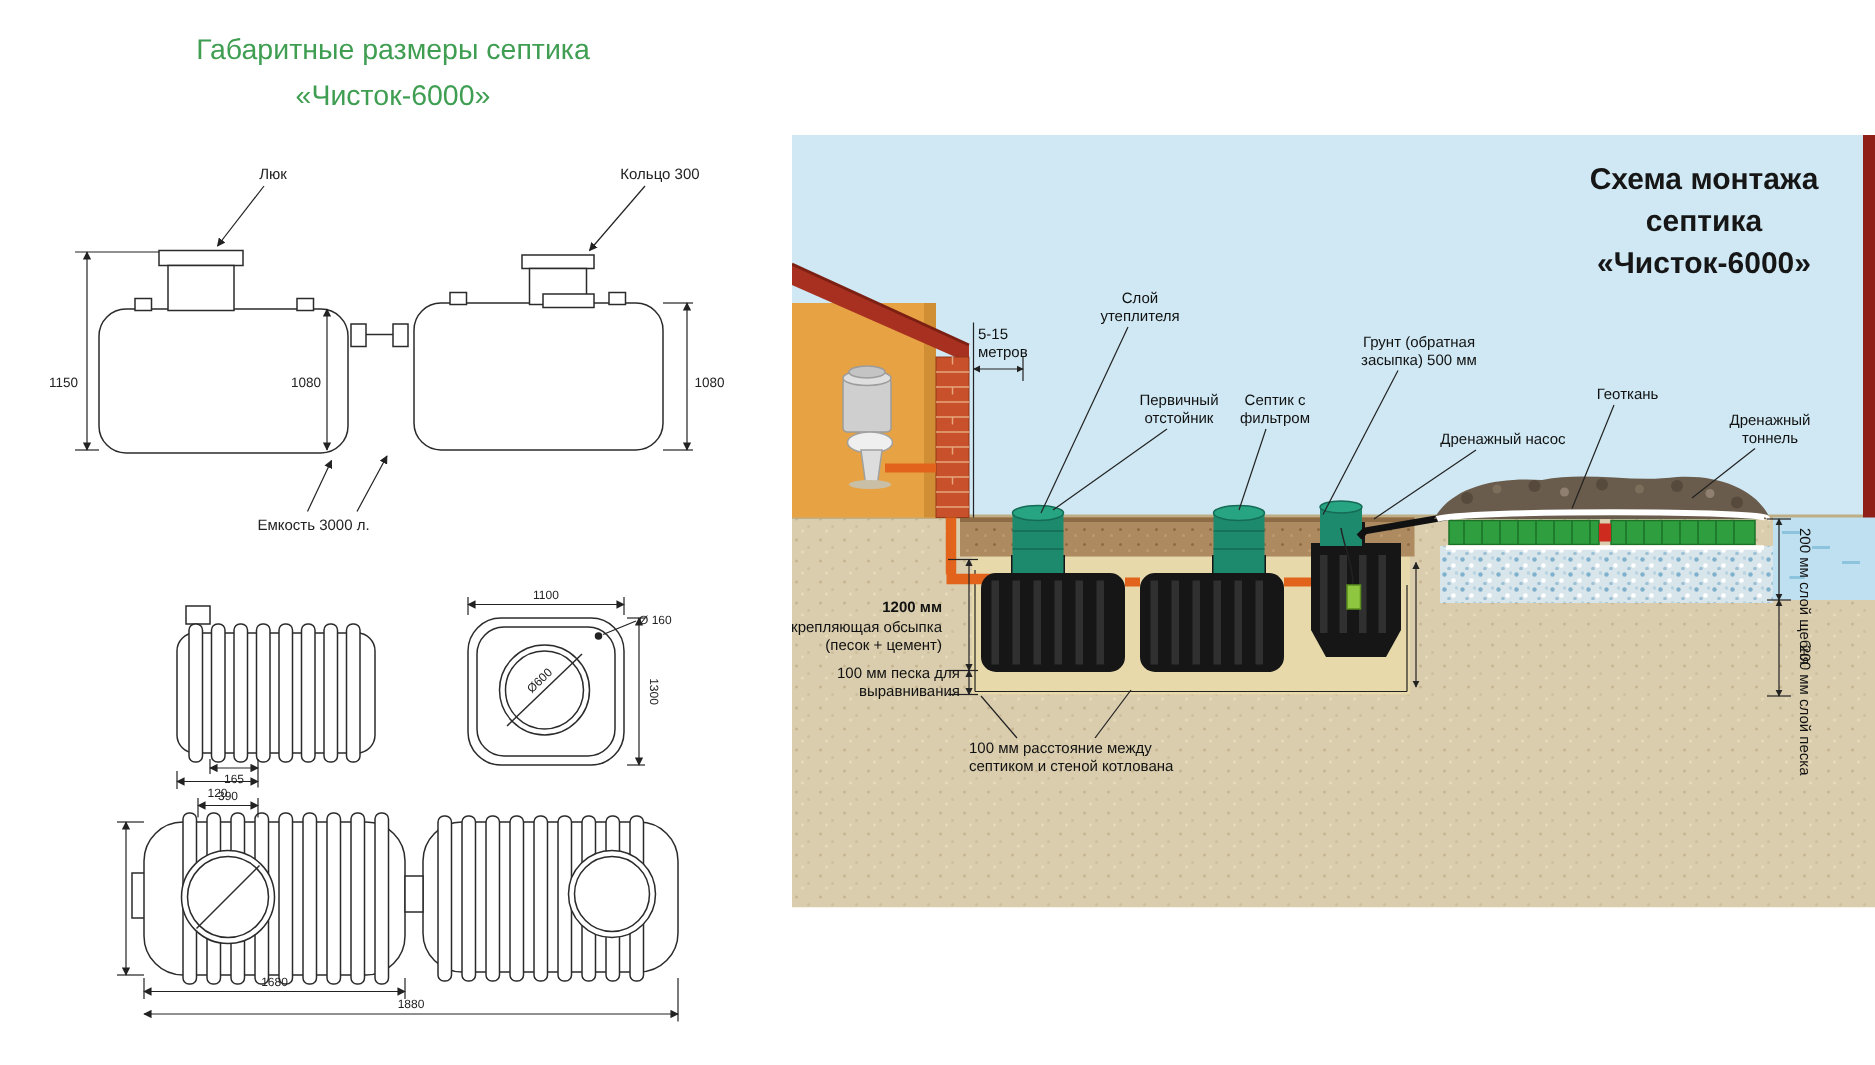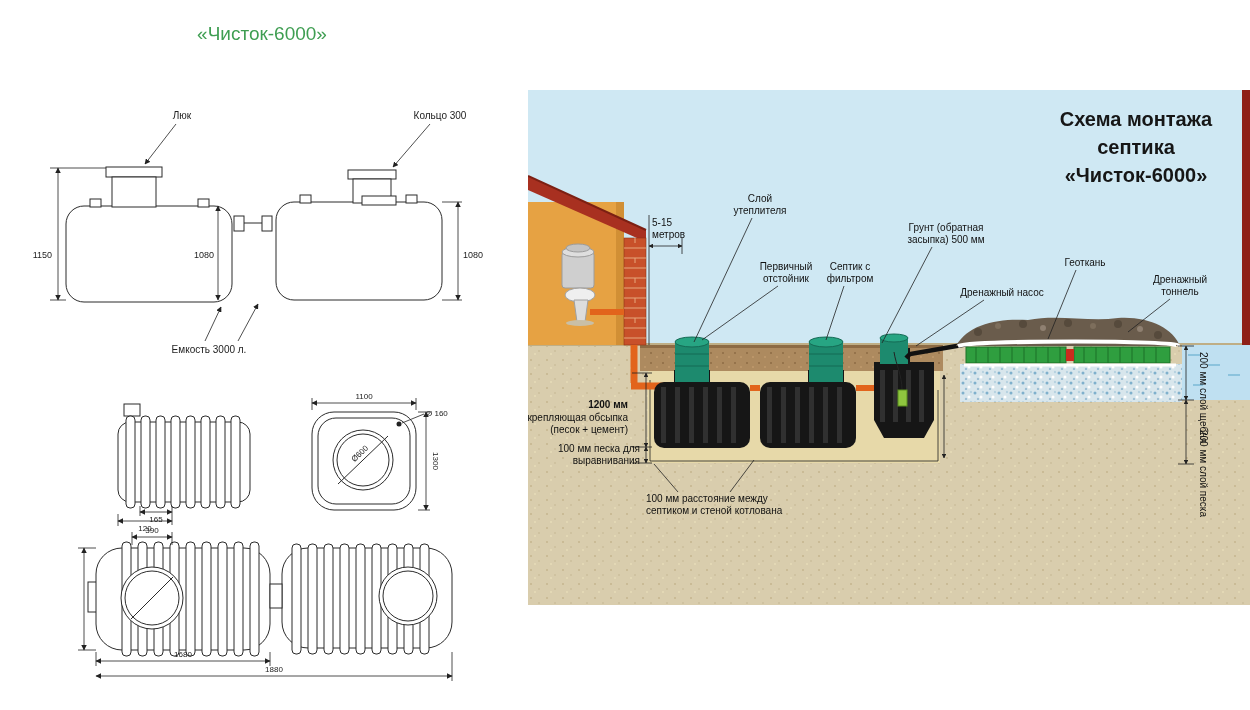--- a/index.html
+++ b/index.html
@@ -19,20 +19,21 @@
   .lblb{font-size:10px;fill:#111;font-weight:700;}
   .ttl{font-size:20px;font-weight:600;fill:#161616;}
   .leader{stroke:#222;stroke-width:0.8;fill:none;}
 </style>
 </head>
 <body>
 
 <div id="page">
 
   <div class="left-title">
+    <div>Габаритные размеры септика</div>
     <div>«Чисток-6000»</div>
   </div>
 
   <svg style="left:0;top:0;" width="528" height="710" viewBox="0 0 528 710">
     <defs>
       <marker id="ahL" viewBox="0 0 10 10" refX="9" refY="5" markerWidth="7" markerHeight="7" orient="auto-start-reverse">
           <path d="M0,0 L10,5 L0,10 z" fill="#222"></path>
         </marker>
     </defs>
 

